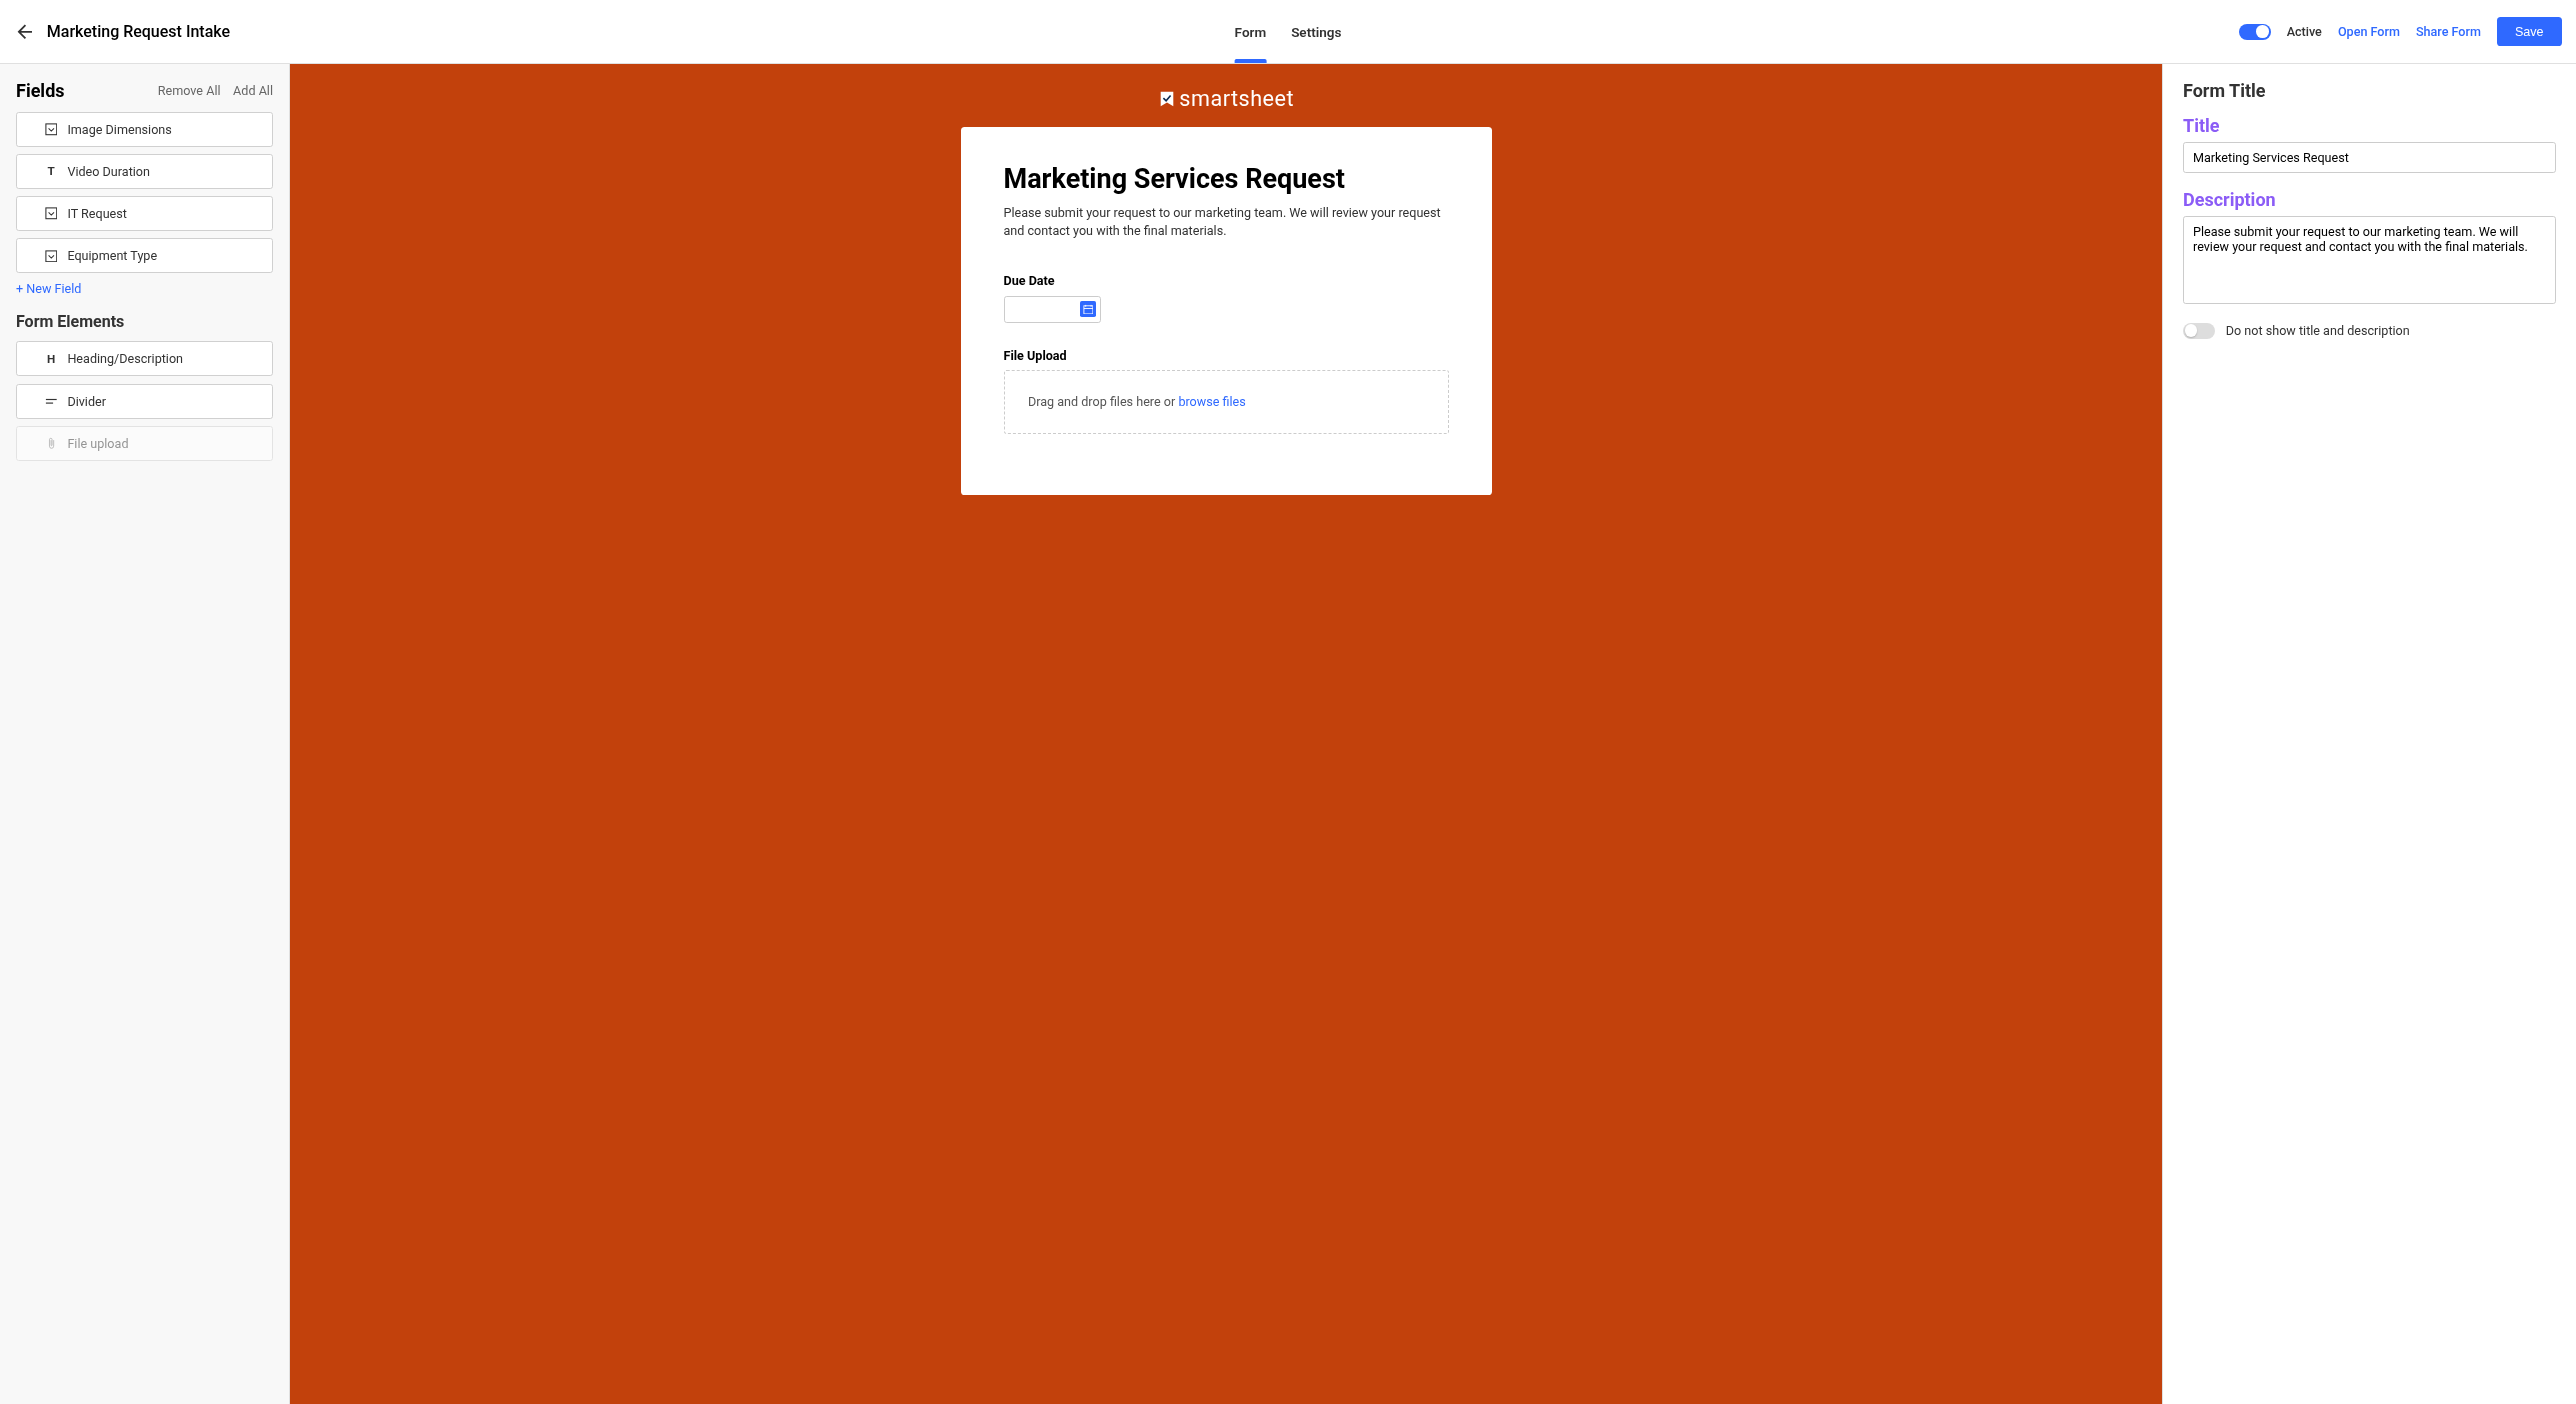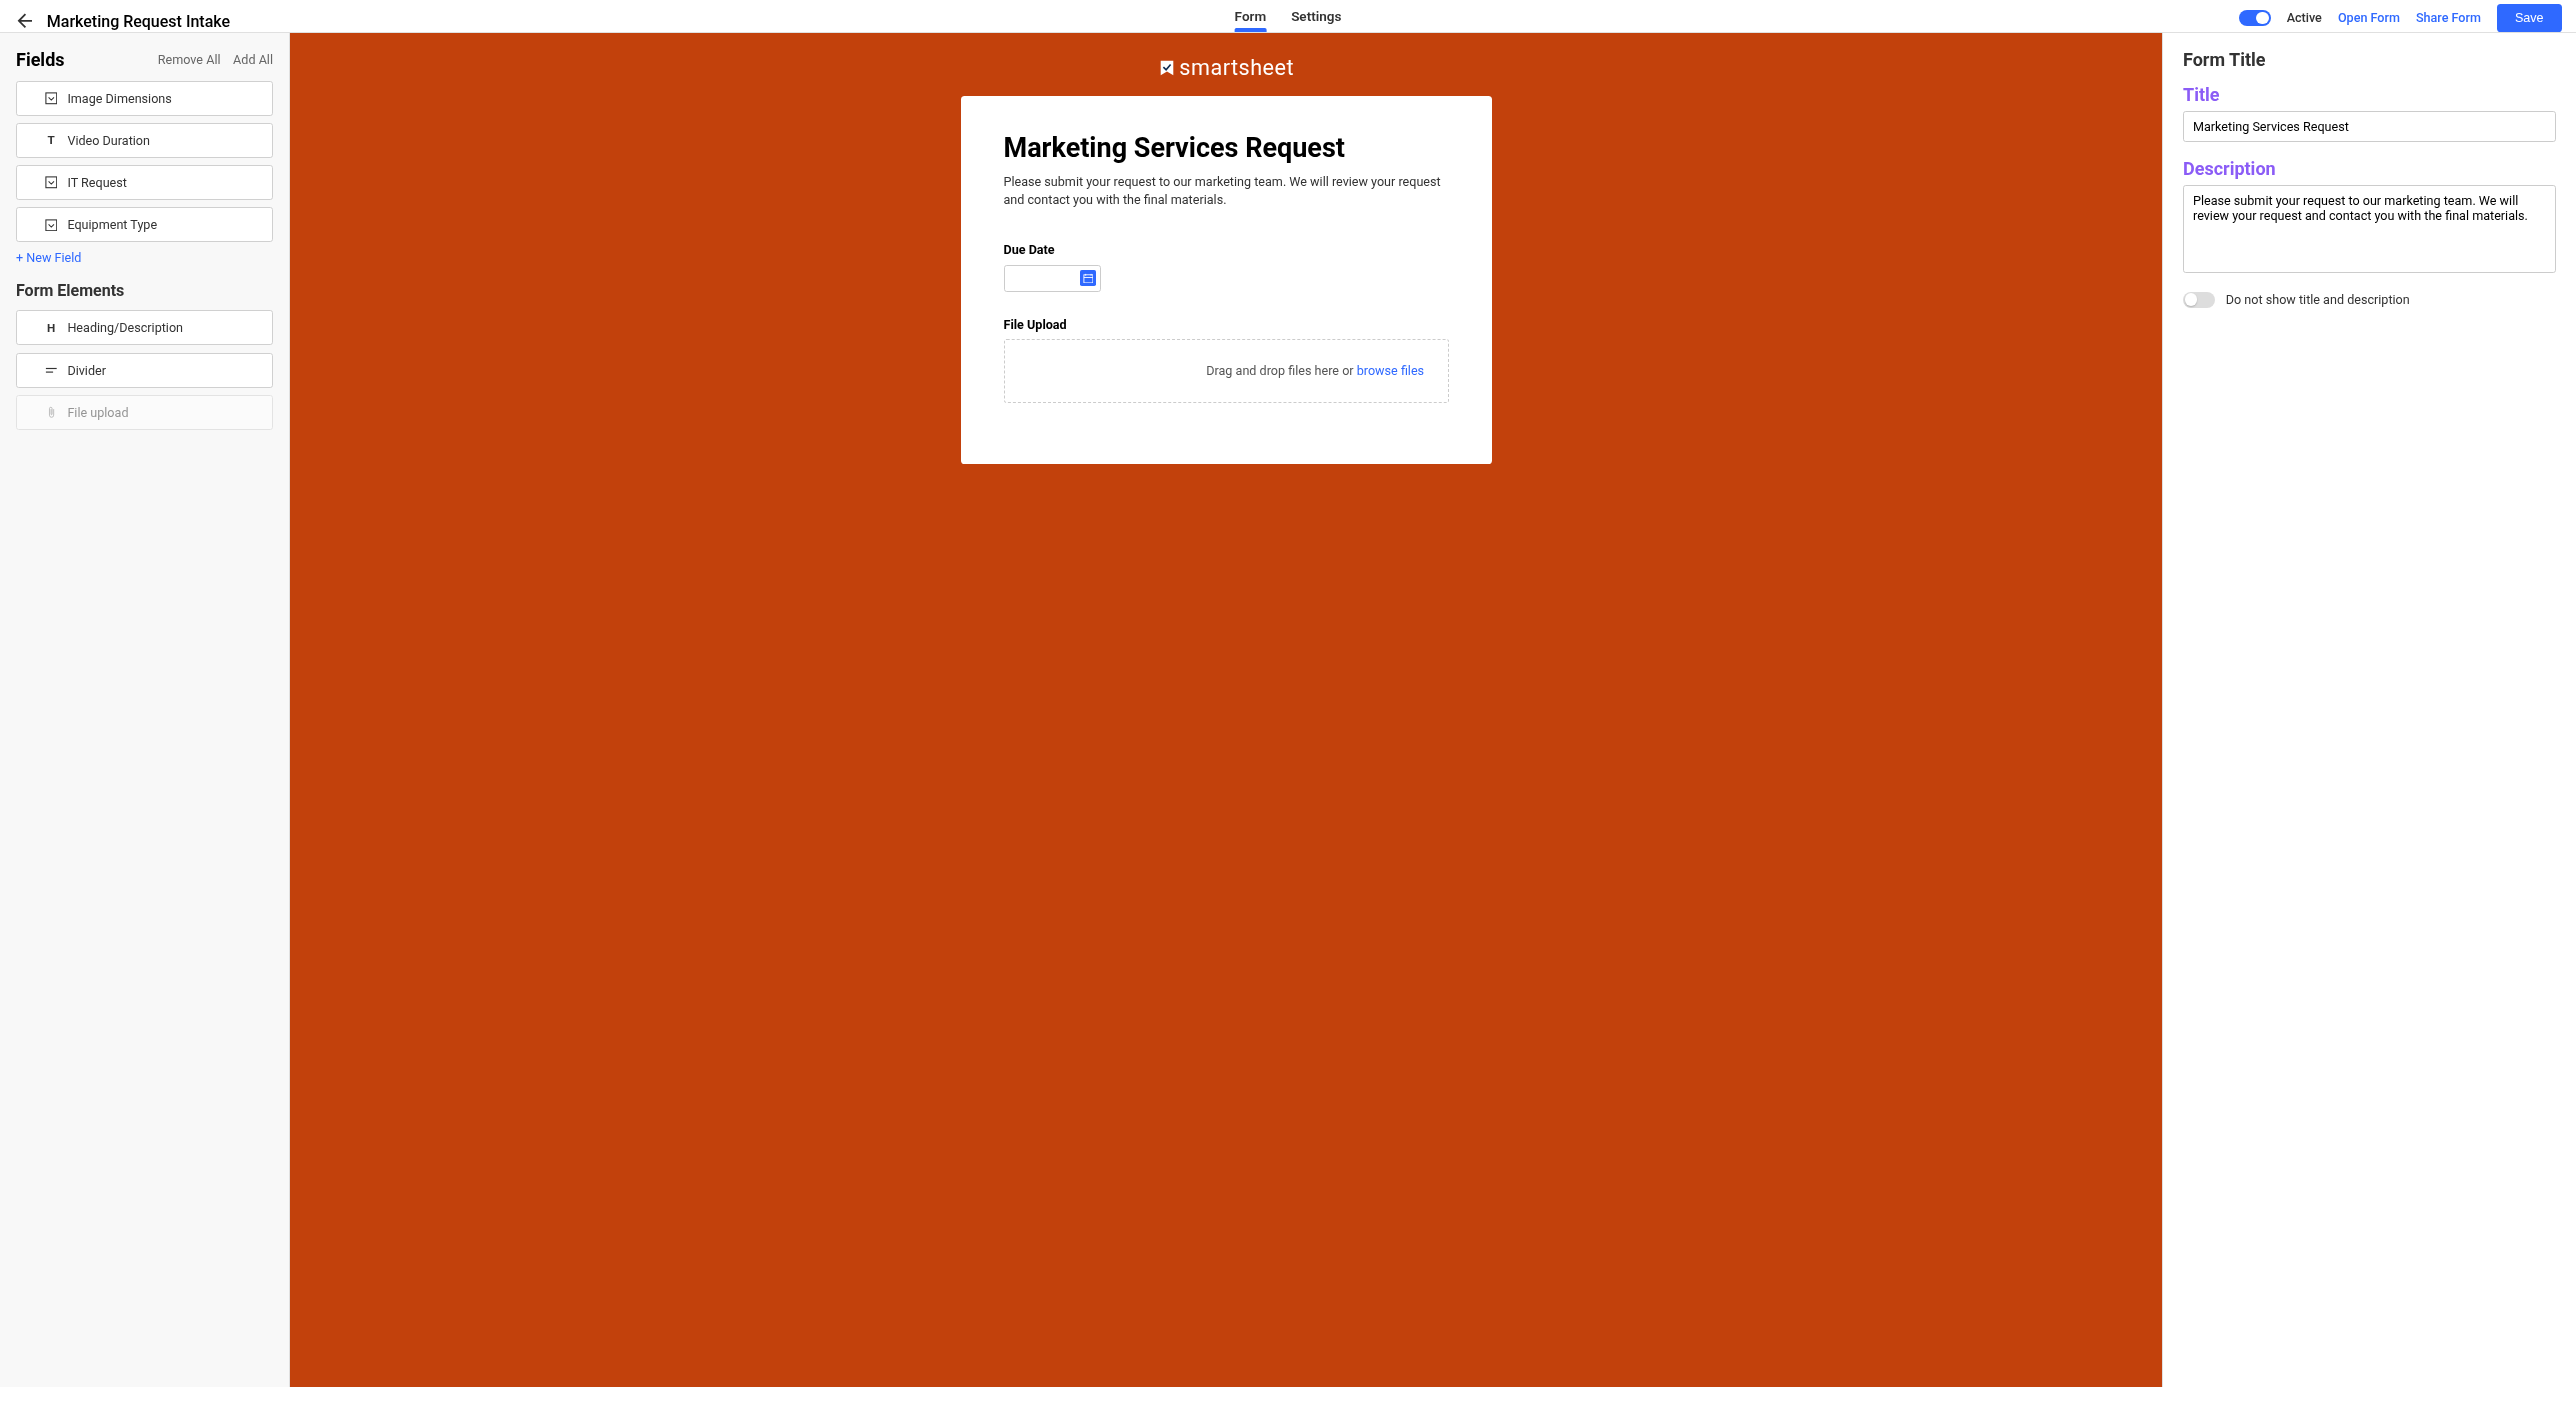--- a/index.html
+++ b/index.html
@@ -1,19 +1,19 @@
 <!DOCTYPE html>
 <html style="font-size:14.4px"><head>
 <meta charset="utf-8">
 <style>
 * { box-sizing: border-box; margin: 0; padding: 0; }
 body { font-family: -apple-system, BlinkMacSystemFont, "Segoe UI", Roboto, Arial, sans-serif; background: #fff; color: #333; font-size: 12.6px; }
 
 
-.topbar { display: flex; align-items: flex-end; height: 33px; border-bottom: 0.9px solid #e0e0e0; padding: 0 14.4px; position: relative; }
+.topbar { display: flex; align-items: center; height: 64px; border-bottom: 0.9px solid #e0e0e0; padding: 0 14.4px; position: relative; }
 .topbar-left { display: flex; align-items: center; gap: 10.8px; }
 .back-arrow { width: 21.6px; height: 21.6px; cursor: pointer; }
 .page-title { font-size: 16px; font-weight: 500; color: #000; }
 .topbar-tabs { position: absolute; left: 50%; transform: translateX(-50%); display: flex; gap: 25px; height: 100%; align-items: center; }
 .tab { font-size: 13.5px; color: #333; cursor: pointer; height: 100%; display: flex; align-items: center; position: relative; font-weight: 600; }
 .tab.active::after { content: ""; position: absolute; bottom: 0; left: 0; right: 0; height: 3.6px; background: #2f69ff; border-radius: 1.8px 1.8px 0 0; }
 .topbar-right { margin-left: auto; display: flex; align-items: center; gap: 16px; }
 .toggle { width: 32px; height: 16px; background: #2f69ff; border-radius: 9px; position: relative; cursor: pointer; }
 .toggle::after { content: ""; position: absolute; width: 12.6px; height: 12.6px; background: #fff; border-radius: 50%; right: 1.8px; top: 1.8px; }
 .active-label { font-size: 12.6px; color: #333; font-weight: 500; }
@@ -45,21 +45,21 @@
 .form-card { background: #fff; width: 531px; border-radius: 3.6px; padding: 36px 43px; margin-bottom: 27px; }
 .form-title { font-size: 27px; font-weight: 700; color: #000; margin-bottom: 9px; }
 .form-desc { font-size: 12.6px; color: #333; line-height: 1.5; margin-bottom: 32px; }
 .form-field { margin-bottom: 25px; }
 .form-label { font-size: 12.6px; font-weight: 700; color: #000; margin-bottom: 7.2px; display: block; }
 .select-box { width: 100%; border: 0.9px solid #ccc; border-radius: 2.7px; padding: 7.2px 10.8px; font-size: 12.6px; color: #888; display: flex; justify-content: space-between; align-items: center; cursor: pointer; background: #fff; }
 .caret { width: 0; height: 0; border-left: 3.6px solid transparent; border-right: 3.6px solid transparent; border-top: 4.5px solid #333; }
 .textarea-box { width: 100%; border: 0.9px solid #ccc; border-radius: 2.7px; height: 50px; background: #fff; }
 .date-box { width: 97px; border: 0.9px solid #ccc; border-radius: 2.7px; height: 27px; display: flex; align-items: center; justify-content: flex-end; padding-right: 3.6px; background: #fff; }
 .cal-icon { width: 16px; height: 16px; background: #2f69ff; border-radius: 1.8px; display: flex; align-items: center; justify-content: center; }
-.upload-box { border: 0.9px dashed #ccc; border-radius: 2.7px; padding: 23.4px; text-align: right; font-size: 12.6px; color: #555; background: #fff; }
+.upload-box { border: 0.9px dashed #ccc; border-radius: 2.7px; padding: 23.4px; text-align: left; font-size: 12.6px; color: #555; background: #fff; }
 .upload-link { color: #2f69ff; cursor: pointer; }
 
 
 .panel-title { font-size: 18px; font-weight: 700; color: #333; margin-bottom: 14.4px; }
 .input-label { font-size: 18px; font-weight: 700; color: #8b5cf6; margin-bottom: 5.4px; display: block; }
 .text-input { width: 100%; border: 0.9px solid #ccc; border-radius: 2.7px; padding: 7.2px 9px; font-size: 12.6px; font-family: inherit; margin-bottom: 16px; }
 .textarea-input { width: 100%; border: 0.9px solid #ccc; border-radius: 2.7px; padding: 7.2px 9px; font-size: 12.6px; font-family: inherit; height: 88px; resize: none; margin-bottom: 16px; }
 .toggle-row { display: flex; align-items: center; gap: 10.8px; }
 .toggle-off { width: 32px; height: 16px; background: #ddd; border-radius: 9px; position: relative; cursor: pointer; }
 .toggle-off::after { content: ""; position: absolute; width: 12.6px; height: 12.6px; background: #fff; border-radius: 50%; left: 1.8px; top: 1.8px; box-shadow: 0 0.9px 1.8px rgba(0,0,0,0.2); }

